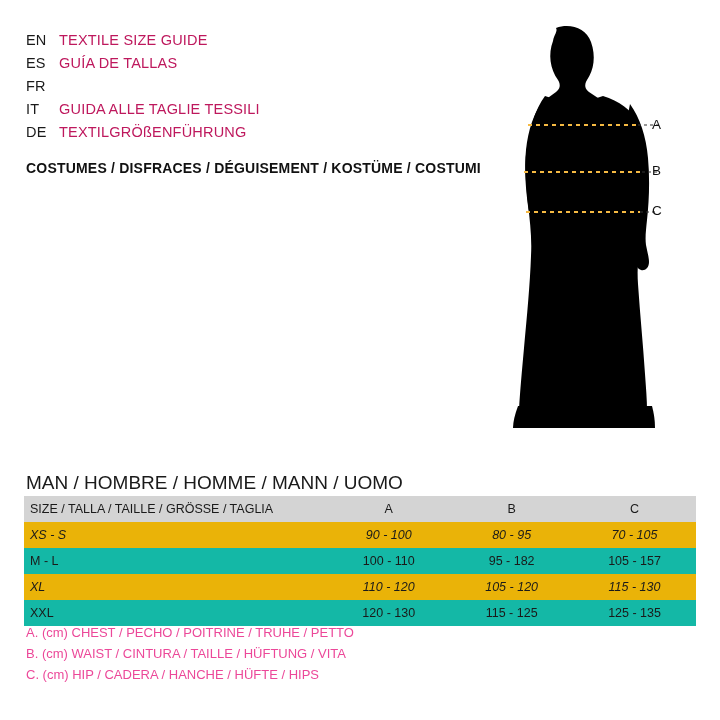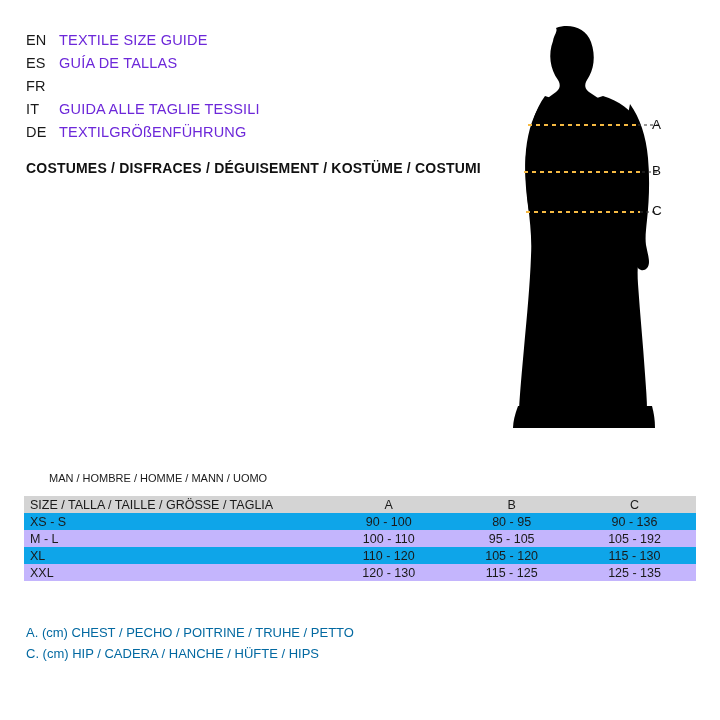--- a/index.html
+++ b/index.html
@@ -33,21 +33,21 @@
     height: 23px;
     font-size: 14.5px;
     letter-spacing: 0.2px;
   }
   .lang-code {
     width: 33px;
     flex: 0 0 33px;
     color: #1a1a1a;
   }
   .lang-text {
-    color: #6d28d9;
+    color: #be185d;
     white-space: nowrap;
   }
 
   .category-line {
     position: absolute;
     left: 26px;
     top: 160px;
     font-size: 14px;
     font-weight: bold;
     letter-spacing: 0.2px;
@@ -74,69 +74,69 @@
   }
   .label-a { left: 652px; top: 117px; }
   .label-b { left: 652px; top: 163px; }
   .label-c { left: 652px; top: 203px; }
 
   
   .table-title {
     position: absolute;
     left: 26px;
     top: 472px;
-    font-size: 11px;
+    font-size: 19px;
     color: #1a1a1a;
     white-space: nowrap;
-    margin-left: 23px;
   }
   table.size-table {
     position: absolute;
     left: 24px;
     top: 496px;
     width: 672px;
     border-collapse: collapse;
     font-size: 12.5px;
     color: #1a1a1a;
   }
   table.size-table th,
   table.size-table td {
     padding: 0;
-    height: 17px;
+    height: 26px;
     font-weight: normal;
     text-align: center;
     vertical-align: middle;
   }
   table.size-table th.lbl,
   table.size-table td.lbl {
     text-align: left;
     padding-left: 6px;
     width: 300px;
   }
   table.size-table th.col,
   table.size-table td.col {
     width: 124px;
   }
   table.size-table tr.head {
     background: #d4d4d4;
   }
   table.size-table tr.alt {
-    background: #c4b5fd;
+    background: #14b8a6;
   }
   table.size-table tr.plain {
-    background: #0ea5e9;
+    background: #eab308;
+    font-style: italic;
   }
 
   
   .notes {
     position: absolute;
     left: 26px;
     top: 622px;
     font-size: 13px;
-    color: #0369a1;
+    color: #ec4899;
     line-height: 21px;
   }
   .note-row { white-space: nowrap; }
 </style>
 </head>
 <body>
 
 <div class="page">
 
   <div class="lang-block">
@@ -215,41 +215,42 @@
       <tr class="head">
         <th class="lbl">SIZE / TALLA / TAILLE / GRÖSSE / TAGLIA</th>
         <th class="col">A</th>
         <th class="col">B</th>
         <th class="col">C</th>
       </tr>
       <tr class="plain">
         <td class="lbl">XS - S</td>
         <td class="col">90 - 100</td>
         <td class="col">80 - 95</td>
-        <td class="col">90 - 136</td>
+        <td class="col">70 - 105</td>
       </tr>
       <tr class="alt">
         <td class="lbl">M - L</td>
         <td class="col">100 - 110</td>
-        <td class="col">95 - 105</td>
-        <td class="col">105 - 192</td>
+        <td class="col">95 - 182</td>
+        <td class="col">105 - 157</td>
       </tr>
       <tr class="plain">
         <td class="lbl">XL</td>
         <td class="col">110 - 120</td>
         <td class="col">105 - 120</td>
         <td class="col">115 - 130</td>
       </tr>
       <tr class="alt">
         <td class="lbl">XXL</td>
         <td class="col">120 - 130</td>
         <td class="col">115 - 125</td>
         <td class="col">125 - 135</td>
       </tr>
     </tbody>
   </table>
 
   <div class="notes">
     <div class="note-row">A. (cm) CHEST / PECHO / POITRINE / TRUHE / PETTO</div>
+    <div class="note-row">B. (cm) WAIST / CINTURA / TAILLE / HÜFTUNG / VITA</div>
     <div class="note-row">C. (cm) HIP / CADERA / HANCHE / HÜFTE / HIPS</div>
   </div>
 
 </div>
 
 </body></html>

